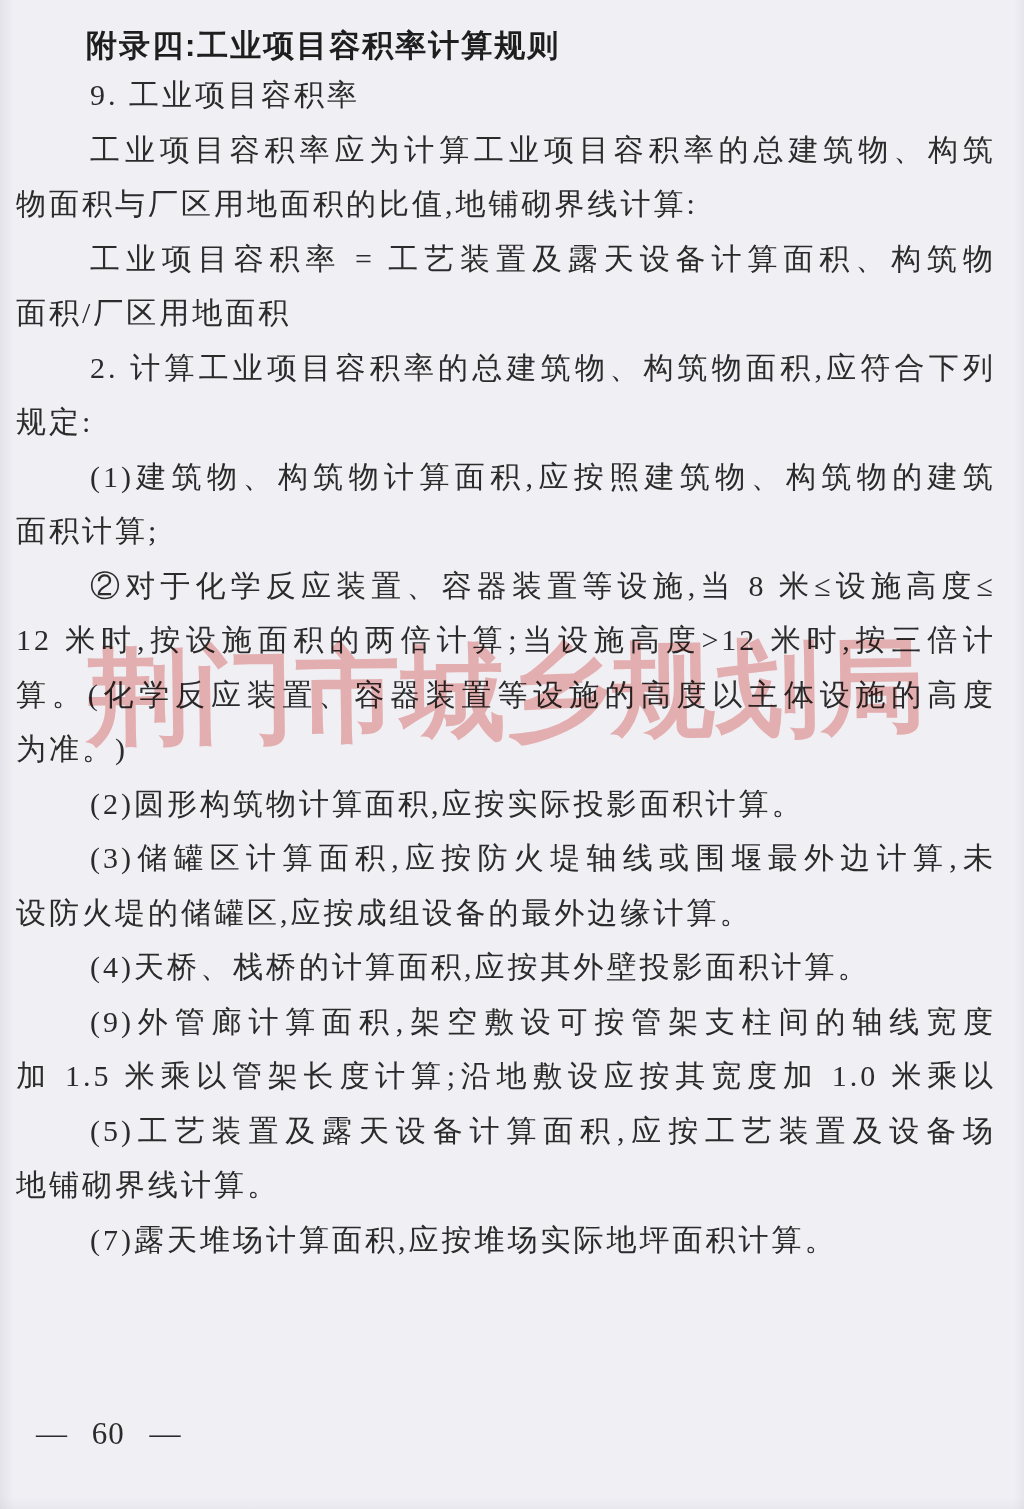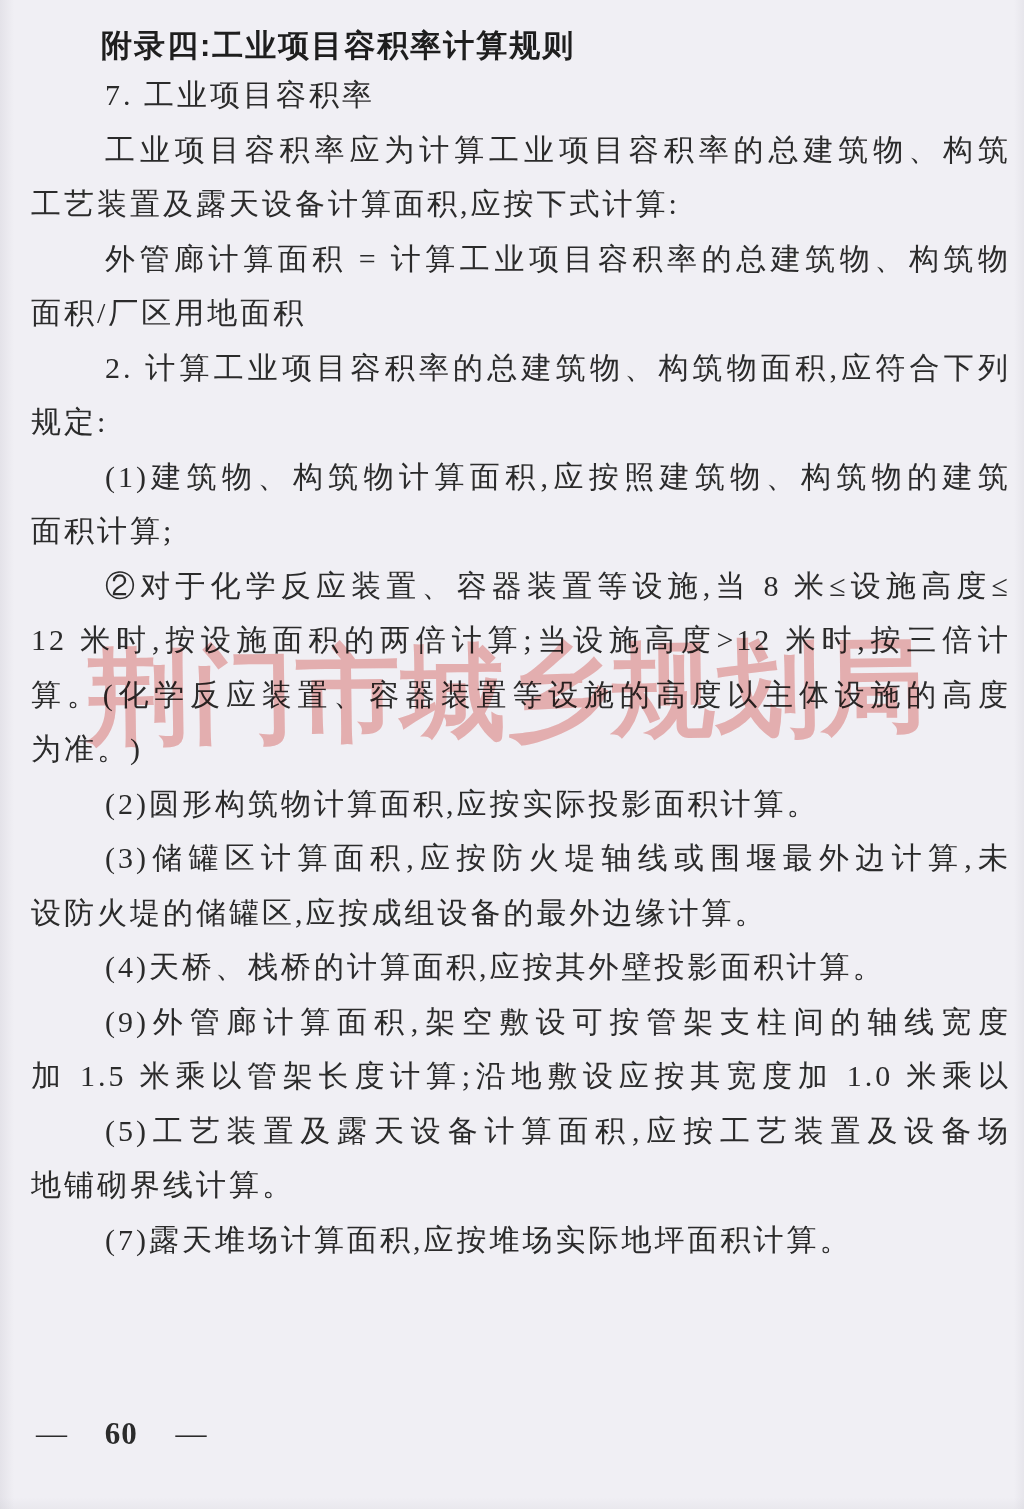--- a/index.html
+++ b/index.html
@@ -19,21 +19,21 @@
   .page-surface {
     position: absolute;
     inset: 0;
     background:
       linear-gradient(90deg, rgba(190,188,198,0.25) 0, rgba(190,188,198,0) 14px),
       linear-gradient(270deg, rgba(190,188,198,0.18) 0, rgba(190,188,198,0) 10px),
       linear-gradient(0deg, rgba(190,188,198,0.14) 0, rgba(190,188,198,0) 12px);
   }
   .content {
     position: absolute;
-    left: 31px;
+    left: 16px;
     top: 30px;
     width: 980px;
   }
   .doc-title {
     font-family: "Liberation Sans", "DejaVu Sans", sans-serif;
     font-weight: bold;
     font-size: 31px;
     letter-spacing: 2px;
     padding-left: 70px;
     height: 38px;
@@ -81,36 +81,35 @@
     line-height: 31px;
     color: #2b2b2b;
     letter-spacing: 1px;
   }
   .footer .dash {
     display: inline-block;
     letter-spacing: 0;
   }
   .footer .page-num {
     display: inline-block;
-    margin: 0 29px;
-    font-weight: bold;
+    margin: 0 16px;
   }
 </style>
 </head>
 <body>
 
 <div class="page-surface"></div>
 
 <div class="content">
   <div class="doc-title">附录四:工业项目容积率计算规则</div>
   <div id="lines-container">
-      <div class="line indent">7. 工业项目容积率</div>
+      <div class="line indent">9. 工业项目容积率</div>
       <div class="line indent full">工业项目容积率应为计算工业项目容积率的总建筑物、构筑</div>
-      <div class="line">工艺装置及露天设备计算面积,应按下式计算:</div>
-      <div class="line indent full">外管廊计算面积 = 计算工业项目容积率的总建筑物、构筑物</div>
+      <div class="line">物面积与厂区用地面积的比值,地铺砌界线计算:</div>
+      <div class="line indent full">工业项目容积率 = 工艺装置及露天设备计算面积、构筑物</div>
       <div class="line">面积/厂区用地面积</div>
       <div class="line indent full">2. 计算工业项目容积率的总建筑物、构筑物面积,应符合下列</div>
       <div class="line">规定:</div>
       <div class="line indent full">(1)建筑物、构筑物计算面积,应按照建筑物、构筑物的建筑</div>
       <div class="line">面积计算;</div>
       <div class="line indent full">②对于化学反应装置、容器装置等设施,当 8 米≤设施高度≤</div>
       <div class="line full">12 米时,按设施面积的两倍计算;当设施高度&gt;12 米时,按三倍计</div>
       <div class="line full">算。(化学反应装置、容器装置等设施的高度以主体设施的高度</div>
       <div class="line">为准。)</div>
       <div class="line indent">(2)圆形构筑物计算面积,应按实际投影面积计算。</div>

